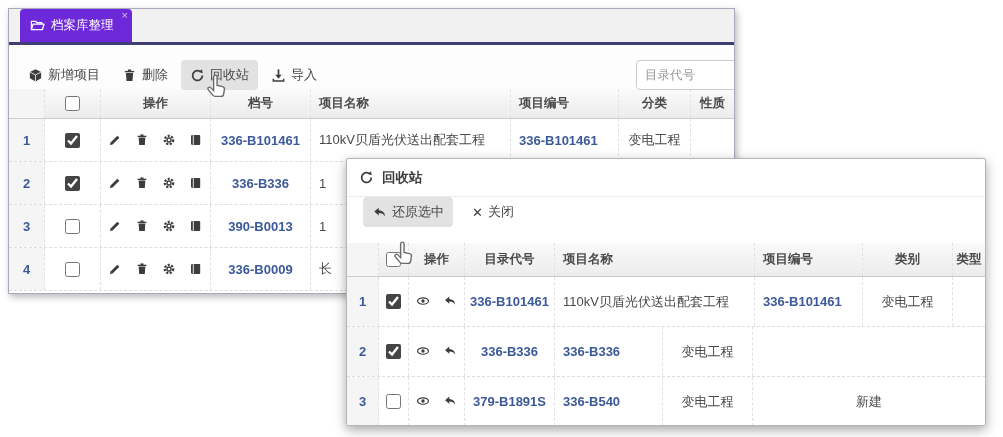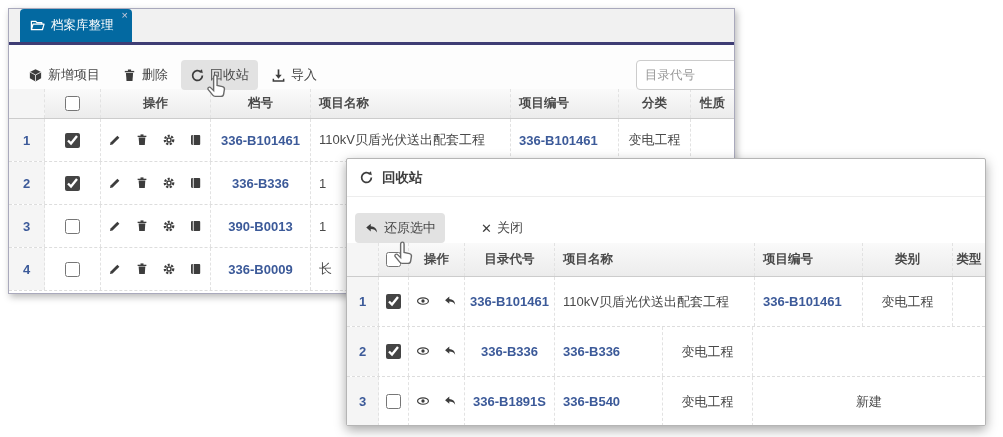--- a/index.html
+++ b/index.html
@@ -6,21 +6,21 @@
   html,body { width:1003px; height:437px; background:#fff;
     font-family:"Liberation Sans","DejaVu Sans",sans-serif; font-size:13px; color:#4a4a4a; }
   .page { position:relative; width:1003px; height:437px; overflow:hidden; background:#fff; }
 
   
   .panel { position:absolute; left:8px; top:8px; width:727px; height:286px;
     background:#fff; border:1px solid #a9a9bc; box-shadow:2px 3px 7px rgba(0,0,0,.28);
     overflow:hidden; z-index:1; }
   .tabstrip { position:relative; height:36px; background:#f1f1f1; border-bottom:3px solid #3e3d74; }
   .tab { position:absolute; left:11px; top:0; height:33px; min-width:112px;
-    background:#0369a1; color:#fff; border-radius:4px 4px 0 0;
+    background:#6d28d9; color:#fff; border-radius:4px 4px 0 0;
     display:flex; align-items:center; gap:6px; padding:0 16px 0 10px; font-size:12.5px; }
   .tab-x { position:absolute; top:1px; right:4px; font-size:11px; color:#e8d9e4; opacity:.85; line-height:1; cursor:pointer; }
   .toolbar { position:relative; height:44px; display:flex; align-items:center; gap:4px;
     padding:16px 0 0 10px; background:#fdfdfd; }
   .tbtn { display:flex; align-items:center; gap:5px; padding:6px 9px; border:none;
     background:transparent; font-size:13px; color:#474747; border-radius:4px;
     font-family:inherit; cursor:pointer; white-space:nowrap; }
   .tbtn.active { background:#e2e2e2; }
   .search { margin-left:auto; margin-right:-14px; width:112px; height:30px;
     border:1px solid #ccc; border-radius:4px; padding:0 8px; font-size:12.5px;
@@ -45,21 +45,21 @@
   .m-num{width:36px} .m-chk{width:56px} .m-op{width:110px} .m-code{width:100px}
   .m-name{width:200px} .m-pno{width:108px} .m-cat{width:72px} .m-nat{flex:1;border-right:none}
   .mrow{height:43px}
 
   
   .dialog { position:absolute; left:346px; top:158px; width:640px; height:268px;
     background:#fff; border:1px solid #b5b5b5; border-radius:2px;
     box-shadow:0 4px 12px rgba(0,0,0,.35); z-index:10; overflow:hidden; }
   .dtitle { height:38px; display:flex; align-items:center; gap:8px; padding:0 12px;
     font-weight:bold; color:#3c3c3c; font-size:13.5px; border-bottom:1px solid #ededed; }
-  .dbtns { height:46px; display:flex; align-items:flex-end; gap:27px; padding:0 8px; }
+  .dbtns { height:46px; display:flex; align-items:flex-start; gap:10px; padding:0 8px;margin-left:8px; }
   .dhead { height:34px; }
   .drow { height:50px; }
   .d-num{width:32px} .d-chk{width:30px} .d-op{width:56px} .d-code{width:90px}
   .d-name{width:200px} .d-pno{width:108px} .d-cat{width:90px} .d-typ{flex:1;border-right:none}
 
   
   .cursor { position:absolute; z-index:30; pointer-events:none; }
   .cursor1 { left:204px; top:73px; }
   .cursor2 { left:391px; top:240px; }
 </style>
@@ -389,21 +389,21 @@
               <ellipse cx="8" cy="8" rx="6.2" ry="3.7" fill="none" stroke="#3d3d3d" stroke-width="1.4"></ellipse>
               <circle cx="8" cy="8" r="1.9" fill="#3d3d3d"></circle>
             </svg>
           </span>
         <span class="ic">
             <svg viewBox="0 0 16 16" width="14" height="14">
               <path d="M7.2 2.8 L2.4 7 L7.2 11.2 V8.5 C10.5 8.5 12.5 9.6 13.9 12.2 C13.7 7.9 11 5.8 7.2 5.6 Z" fill="#3d3d3d"></path>
             </svg>
           </span>
       </div>
-      <div class="cell d-code link">336-B1891S</div>
+      <div class="cell d-code link">379-B1891S</div>
       <div class="cell d-pno left link">336-B540</div>
       <div class="cell d-cat">变电工程</div>
       <div class="cell d-typ">新建</div>
     </div>
   </section>
 
   <span class="cursor cursor1">
     <svg viewBox="0 0 22 26" width="24" height="28">
         <path d="M10.4 2 C11.3 2 12 2.7 12 3.6 L12 11.5 L17 12.7 C18.2 13 19 14.1 18.8 15.3 L18.1 19.6 C17.9 20.8 16.8 21.7 15.6 21.7 L10.2 21.7 C9.3 21.7 8.5 21.3 8 20.6 L3.8 15.4 C3.3 14.8 3.4 13.9 4 13.4 C4.6 12.9 5.5 13 6 13.6 L8.8 16.4 L8.8 3.6 C8.8 2.7 9.5 2 10.4 2 Z" fill="#fff" stroke="#6a6a6a" stroke-width="1.3"></path>
       </svg>

